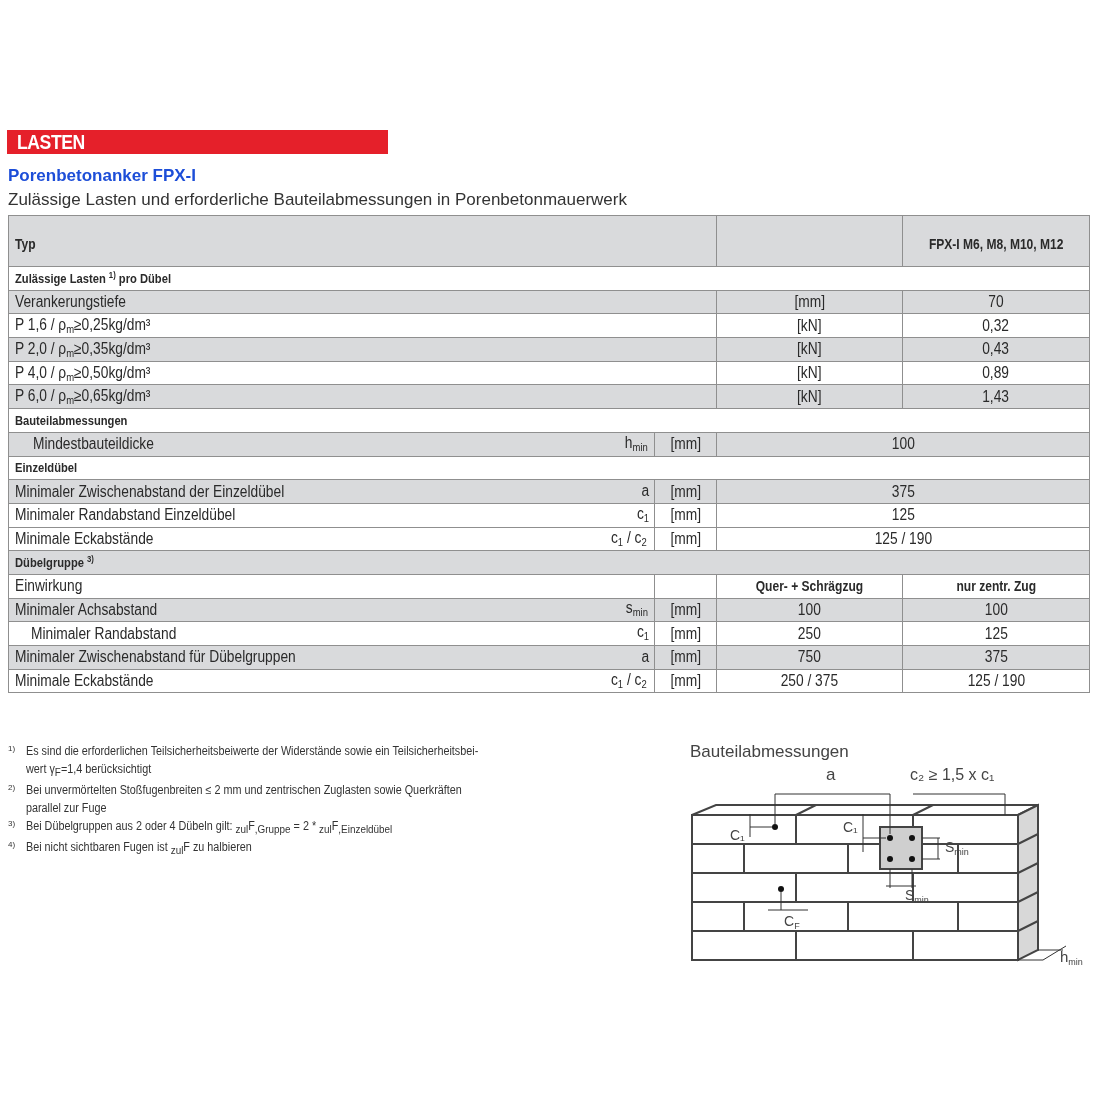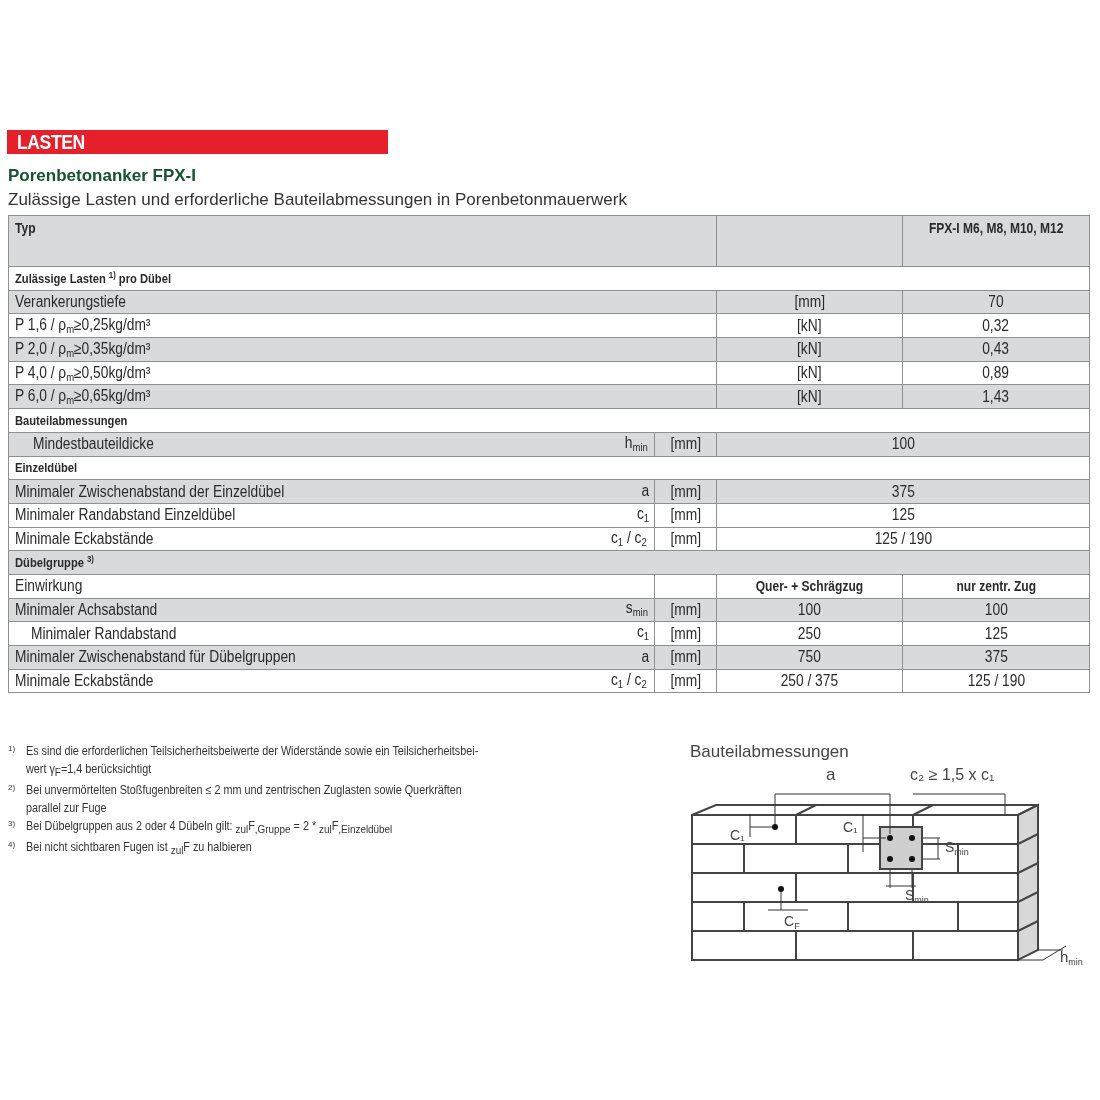--- a/index.html
+++ b/index.html
@@ -1,30 +1,30 @@
 <!DOCTYPE html>
 <html><head>
 <meta charset="utf-8">
 <style>
   html, body { margin:0; padding:0; background:#ffffff; }
   body { width:1100px; height:1100px; position:relative; overflow:hidden; font-family:"Liberation Sans", sans-serif; color:#2a2a2a; }
   .banner { position:absolute; left:7px; top:130px; width:345px; height:24px; background:#e5202a;padding-left:36px; }
   .banner span { position:absolute; left:10px; top:1px; color:#fff; font-weight:bold; font-size:20px; letter-spacing:-0.5px; transform:scaleX(0.88); transform-origin:left; display:inline-block; }
-  .title { position:absolute; left:8px; top:166px; font-weight:bold; font-size:17px; color:#14532d; }
+  .title { position:absolute; left:8px; top:166px; font-weight:bold; font-size:17px; color:#1d4ed8; }
   .subtitle { position:absolute; left:8px; top:190px; font-size:17px; color:#333; }
   table.main { position:absolute; left:8px; top:215px; width:1082px; border-collapse:collapse; font-size:16px; }
   table.main td { border:1px solid #8f8f8f; padding:0 6px; height:23.7px; box-sizing:border-box; white-space:nowrap; }
   table.main td.c1 { width:646px; border-right:none; }
   table.main td.c2 { border-left:none; width:0; text-align:right; }
   table.main tr.g td { background:#d9dadc; }
   table.main tr.w td { background:#ffffff; }
   table.main td.unit { width:62px; text-align:center; }
   table.main td.val { text-align:center; }
   table.main tr.section td { font-weight:bold; font-size:13px; border-left:1px solid #8f8f8f; border-right:1px solid #8f8f8f; }
-  table.main tr.header td { height:51px; vertical-align:top; font-weight:bold; font-size:14px; padding-top:4px; }
+  table.main tr.header td { height:51px; vertical-align:top; font-weight:bold; font-size:14px; padding-top:20px; }
   .cond { transform:scaleX(0.86); transform-origin:left; display:inline-block; }
   .condc { transform:scaleX(0.86); display:inline-block; }
   sub { font-size:11px; vertical-align:-3px; }
   sup { font-size:9px; }
   .foot { position:absolute; left:8px; top:742px; width:530px; font-size:12px; color:#333; line-height:18px; }
   .foot .fn { position:relative; padding-left:18px; }
   .foot .fn .n { position:absolute; left:0; top:-2px; font-size:8px; }
   .diag { position:absolute; left:688px; top:742px; width:412px; height:232px; }
   .diag-title { position:absolute; left:2px; top:0; font-size:17px; color:#444; }
 </style>

